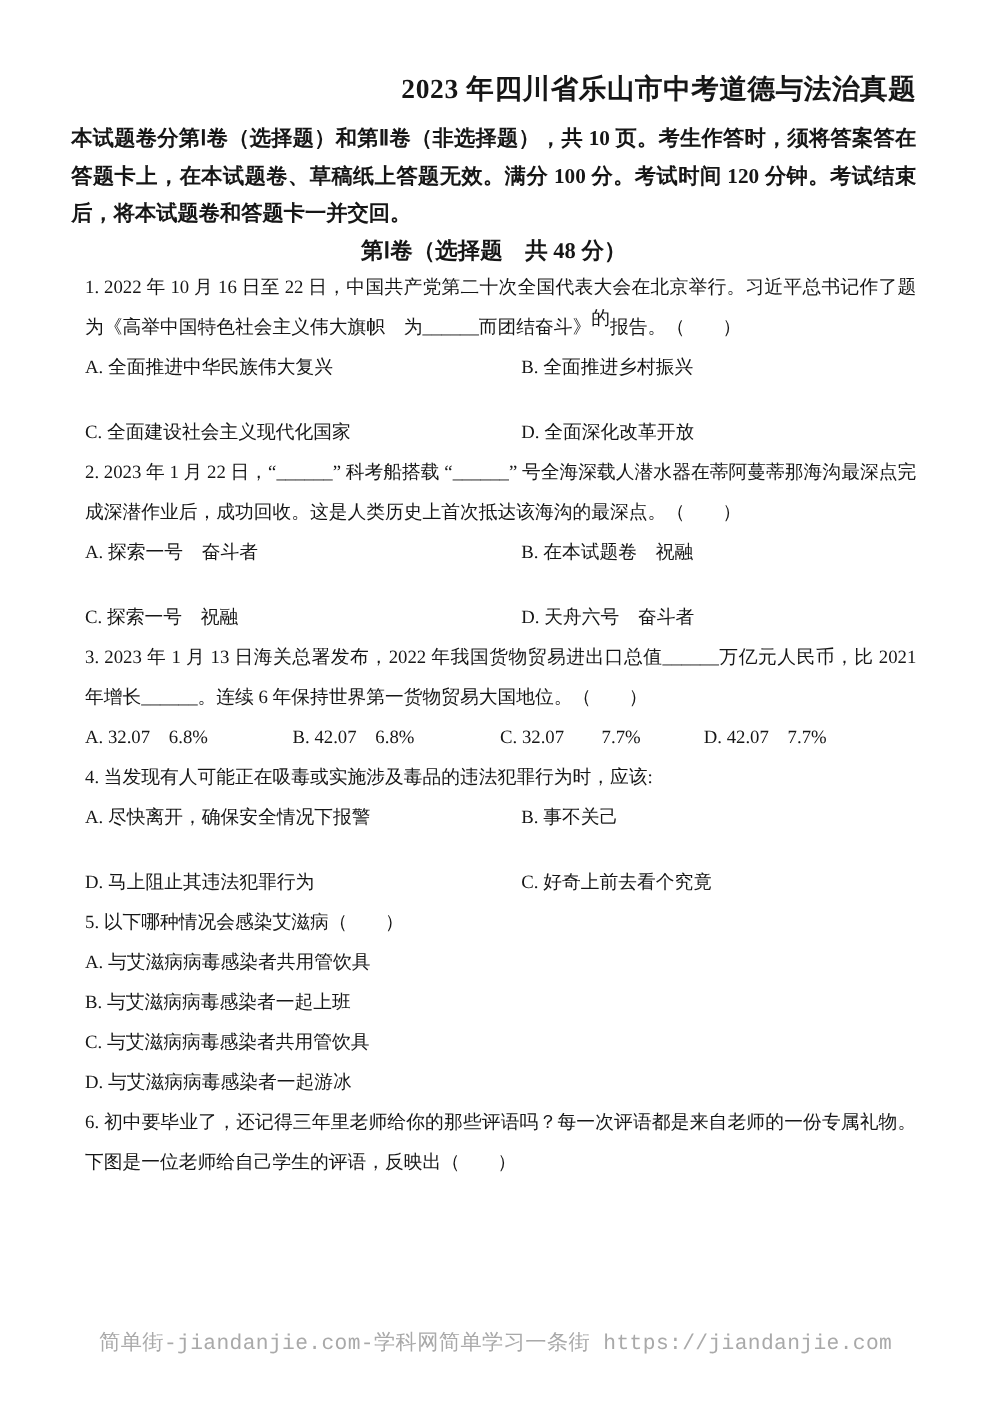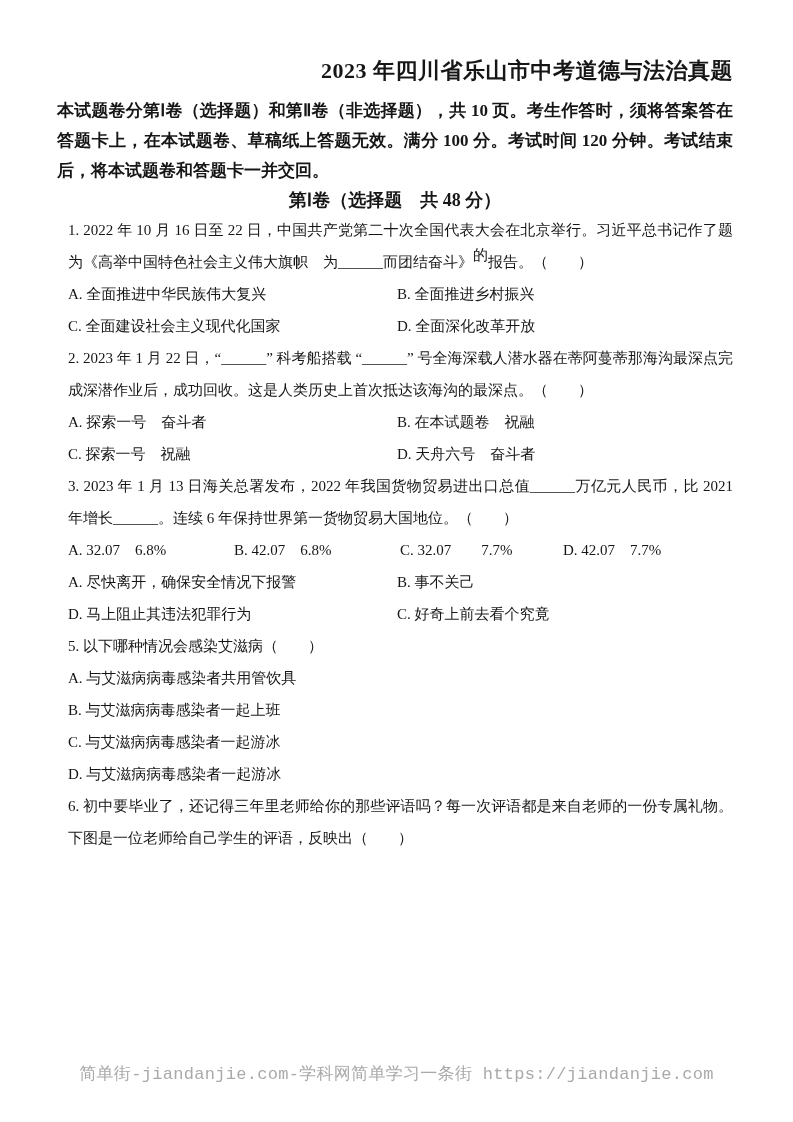--- a/index.html
+++ b/index.html
@@ -44,21 +44,21 @@
     font-size: 15px;
     line-height: 32px;
     margin: 0;
     text-align: justify;
     text-align-last: left;
   }
   .sup { position: relative; top: -7px; }
 
   .opts { font-size: 15px; }
   .opt { line-height: 32px; white-space: nowrap; }
-  .cols2 { display: grid; grid-template-columns: 329px 1fr; }
+  .cols2 { display: grid; grid-template-columns: 329px 1fr; gap: 20px; }
   .cols4 { display: grid; grid-template-columns: 166px 166px 163px 1fr; }
   .cols1 .opt { display: block; }
 
   .footer {
     position: absolute;
     left: 0; right: 0;
     top: 1062px;
     text-align: center;
     font-family: Liberation Mono, monospace;
     font-size: 17px;
@@ -101,34 +101,35 @@
     <p class="stem"><span>3. 2023 年 1 月 13 日海关总署发布，2022 年我国货物贸易进出口总值______万亿元人民币，比 2021 年增长______。连续 6 年保持世界第一货物贸易大国地位。（　　）</span></p>
     <div class="opts cols4">
       <div class="opt">A. 32.07　6.8%</div>
       <div class="opt">B. 42.07　6.8%</div>
       <div class="opt">C. 32.07　　7.7%</div>
       <div class="opt">D. 42.07　7.7%</div>
     </div>
   </section>
 
   <section class="question">
+    <p class="stem"><span>4. 当发现有人可能正在吸毒或实施涉及毒品的违法犯罪行为时，应该:</span></p>
     <div class="opts cols2">
       <div class="opt">A. 尽快离开，确保安全情况下报警</div>
       <div class="opt">B. 事不关己</div>
       <div class="opt">D. 马上阻止其违法犯罪行为</div>
       <div class="opt">C. 好奇上前去看个究竟</div>
     </div>
   </section>
 
   <section class="question">
     <p class="stem"><span>5. 以下哪种情况会感染艾滋病（　　）</span></p>
     <div class="opts cols1">
       <div class="opt">A. 与艾滋病病毒感染者共用管饮具</div>
       <div class="opt">B. 与艾滋病病毒感染者一起上班</div>
-      <div class="opt">C. 与艾滋病病毒感染者一起游冰</div>
+      <div class="opt">C. 与艾滋病病毒感染者共用管饮具</div>
       <div class="opt">D. 与艾滋病病毒感染者一起游冰</div>
     </div>
   </section>
 
   <section class="question">
     <p class="stem"><span>6. 初中要毕业了，还记得三年里老师给你的那些评语吗？每一次评语都是来自老师的一份专属礼物。下图是一位老师给自己学生的评语，反映出（　　）</span></p>
   </section>
 
 </div>
 

